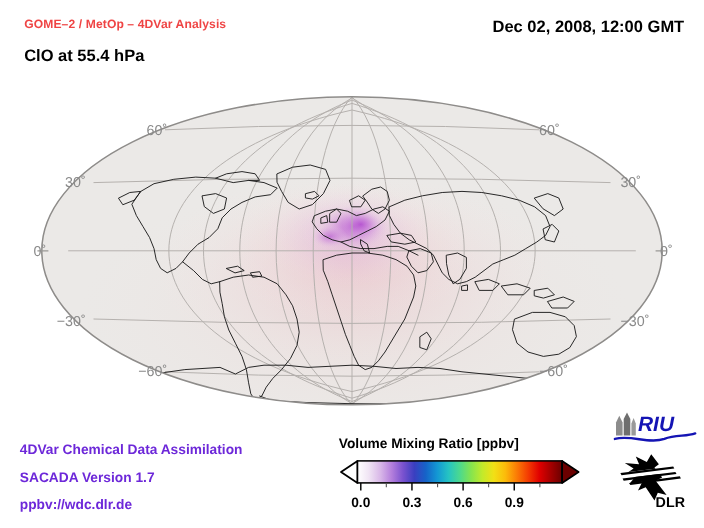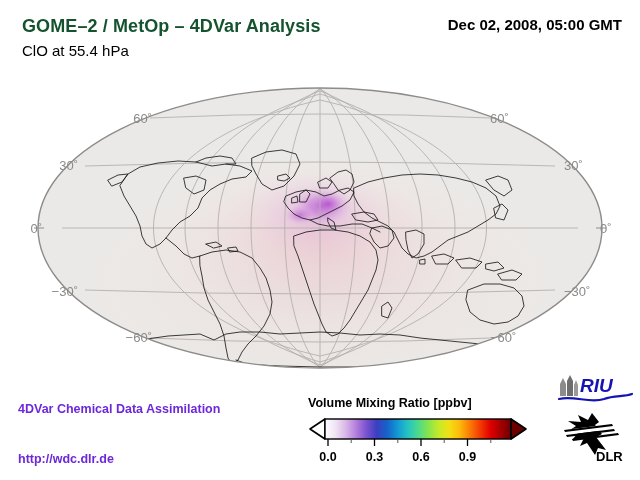--- a/index.html
+++ b/index.html
@@ -14,32 +14,32 @@
     background: #ffffff;
     font-family: "Liberation Sans", sans-serif;
     overflow: hidden;
   }
 
   
   .hdr-line1 {
     position: absolute;
     left: 22px;
     top: 16px;
-    font-size: 18px;
-    font-weight: bold;
-    color: #14532d;
+    font-size: 11px;
+    font-weight: bold;
+    color: #ef4444;
     letter-spacing: 0.1px;
     white-space: nowrap;
   }
   .hdr-line2 {
     position: absolute;
     left: 22px;
     top: 42px;
     font-size: 15px;
-    font-weight: normal;
+    font-weight: bold;
     color: #000000;
     white-space: nowrap;
   }
   .hdr-date {
     position: absolute;
     right: 18px;
     top: 16px;
     font-size: 15px;
     font-weight: bold;
     color: #000000;
@@ -132,21 +132,21 @@
     fill: #000000;
   }
 </style>
 </head>
 <body>
 
 <div id="page">
 
   <div class="hdr-line1">GOME–2 / MetOp – 4DVar Analysis</div>
   <div class="hdr-line2">ClO at 55.4 hPa</div>
-  <div class="hdr-date">Dec 02, 2008, 05:00 GMT</div>
+  <div class="hdr-date">Dec 02, 2008, 12:00 GMT</div>
 
   <div id="map-wrap">
     <svg id="map-svg" width="640" height="300" viewBox="0 0 640 300">
       <defs>
         <clipPath id="globeClip">
           <ellipse cx="320" cy="150" rx="282" ry="140"></ellipse>
         </clipPath>
         <radialGradient id="plumeCore" cx="50%" cy="50%" r="50%">
           <stop offset="0%" stop-color="#b44fd0" stop-opacity="0.85"></stop>
           <stop offset="45%" stop-color="#c77bd8" stop-opacity="0.55"></stop>
@@ -323,21 +323,22 @@
         <text class="lat-label" x="490" y="45" text-anchor="start">60˚</text>
         <text class="lat-label" x="564" y="92" text-anchor="start">30˚</text>
         <text class="lat-label" x="600" y="155" text-anchor="start">0˚</text>
         <text class="lat-label" x="564" y="218" text-anchor="start">−30˚</text>
         <text class="lat-label" x="490" y="264" text-anchor="start">−60˚</text>
       </g>
     </svg>
   </div>
 
   <div class="foot foot-1">4DVar Chemical Data Assimilation</div>
-  <div class="foot foot-3">http://wdc.dlr.de</div>
+  <div class="foot foot-2">SACADA Version 1.7</div>
+  <div class="foot foot-3">ppbv://wdc.dlr.de</div>
 
   <div id="cbar-block">
     <div class="cbar-title">Volume Mixing Ratio [ppbv]</div>
 
     <svg id="cbar-svg" width="240" height="58" viewBox="0 0 240 58">
       <defs>
         <linearGradient id="cbarGrad" x1="0%" y1="0%" x2="100%" y2="0%">
             <stop offset="0.00%" stop-color="#ffffff"></stop>
             <stop offset="5.56%" stop-color="#f0e4f4"></stop>
             <stop offset="11.11%" stop-color="#d9b8e8"></stop>

